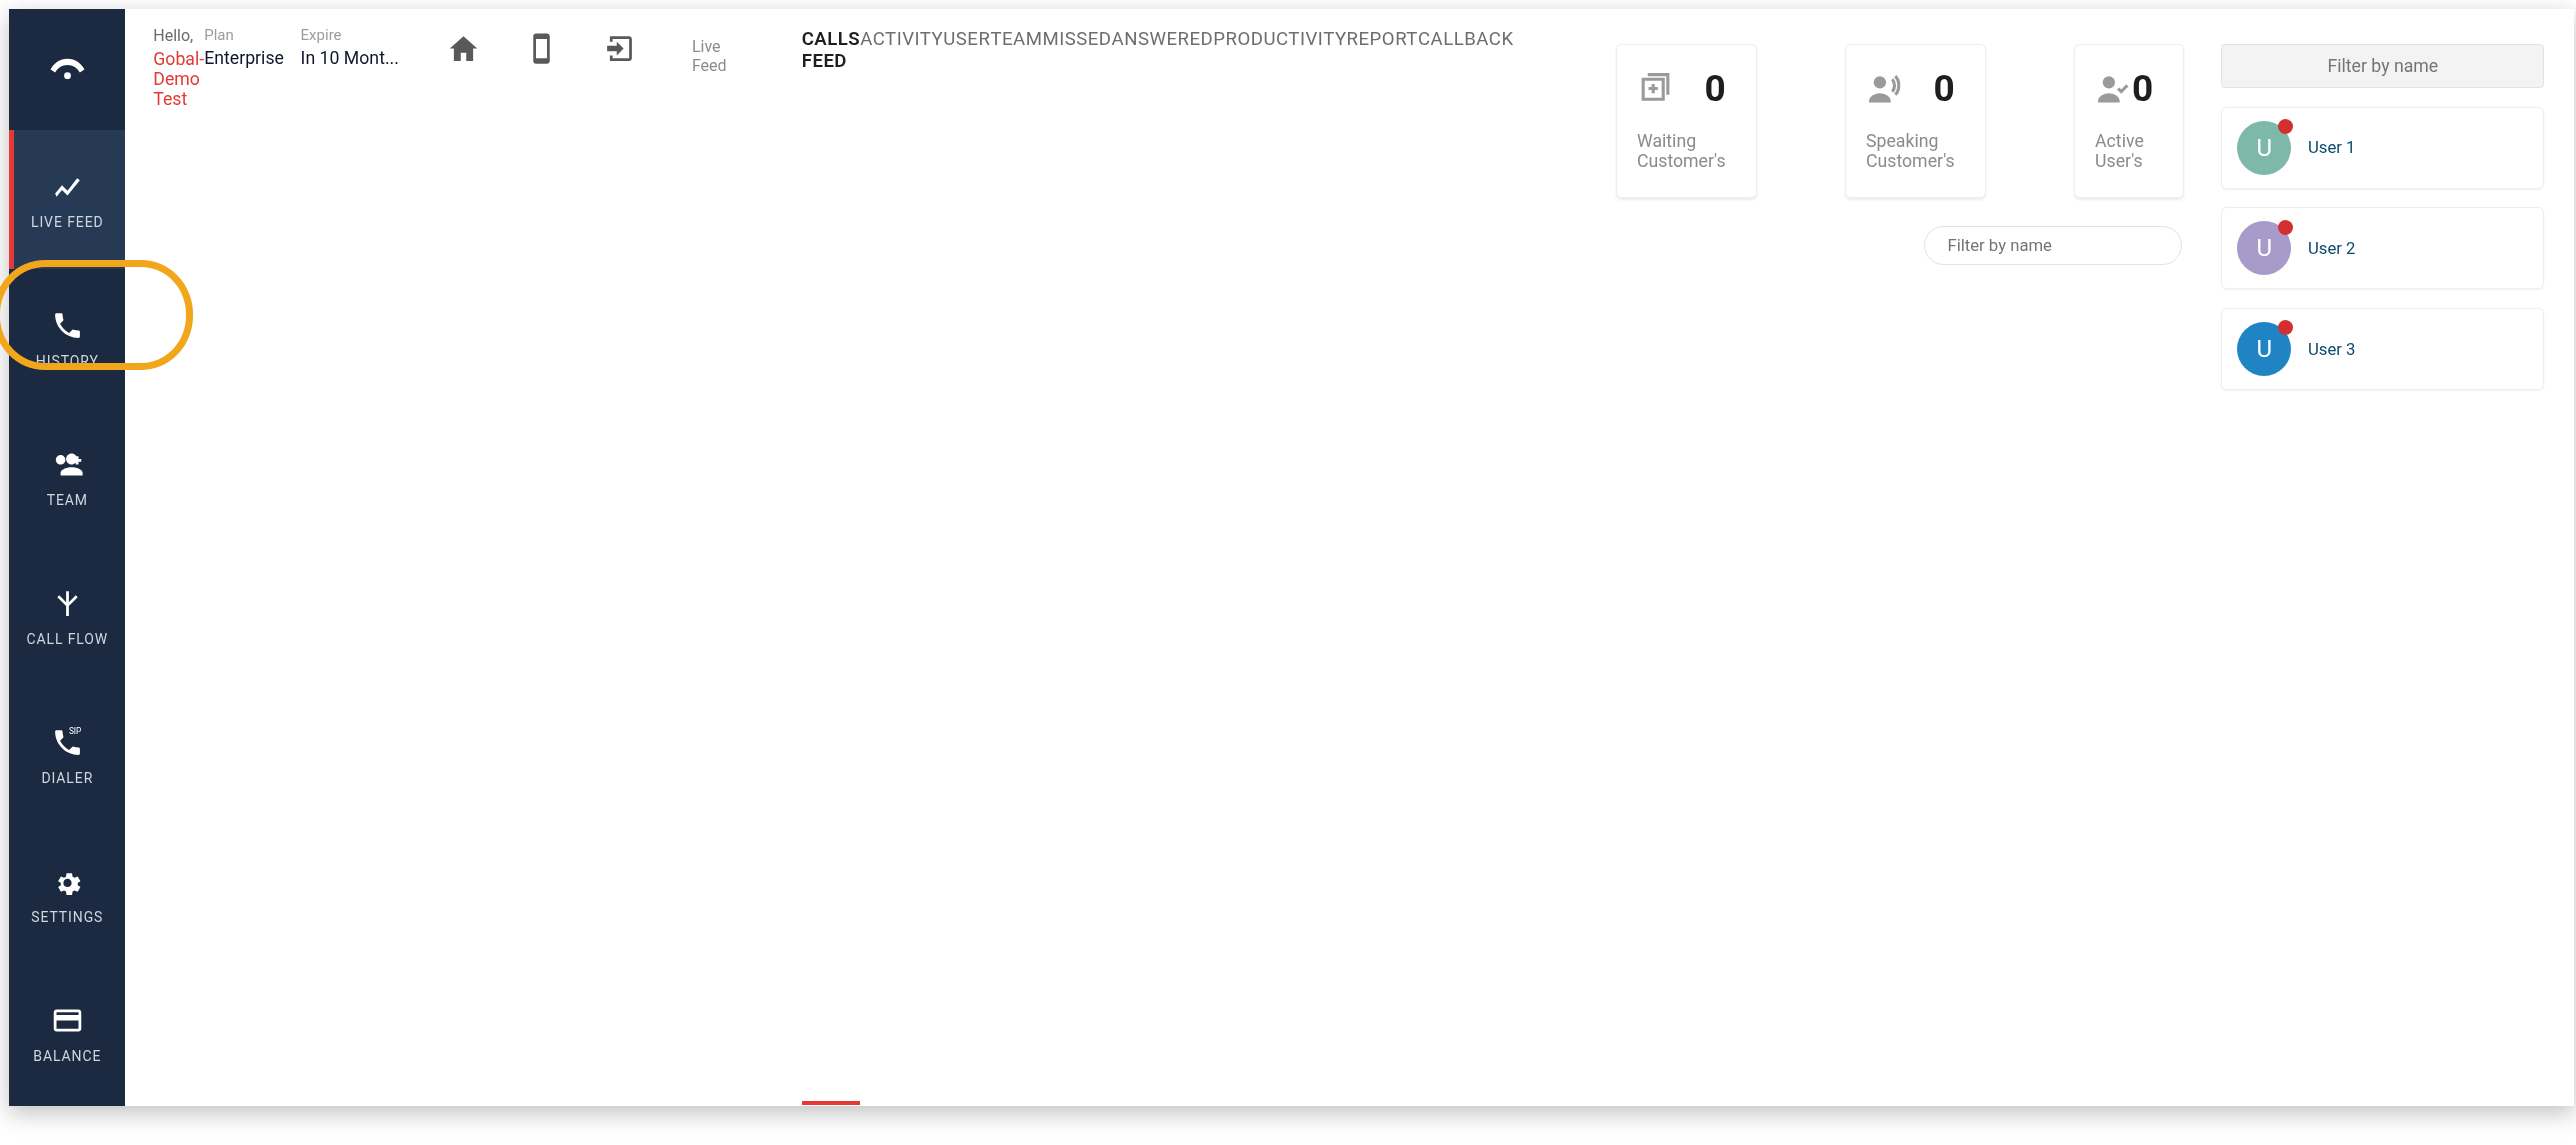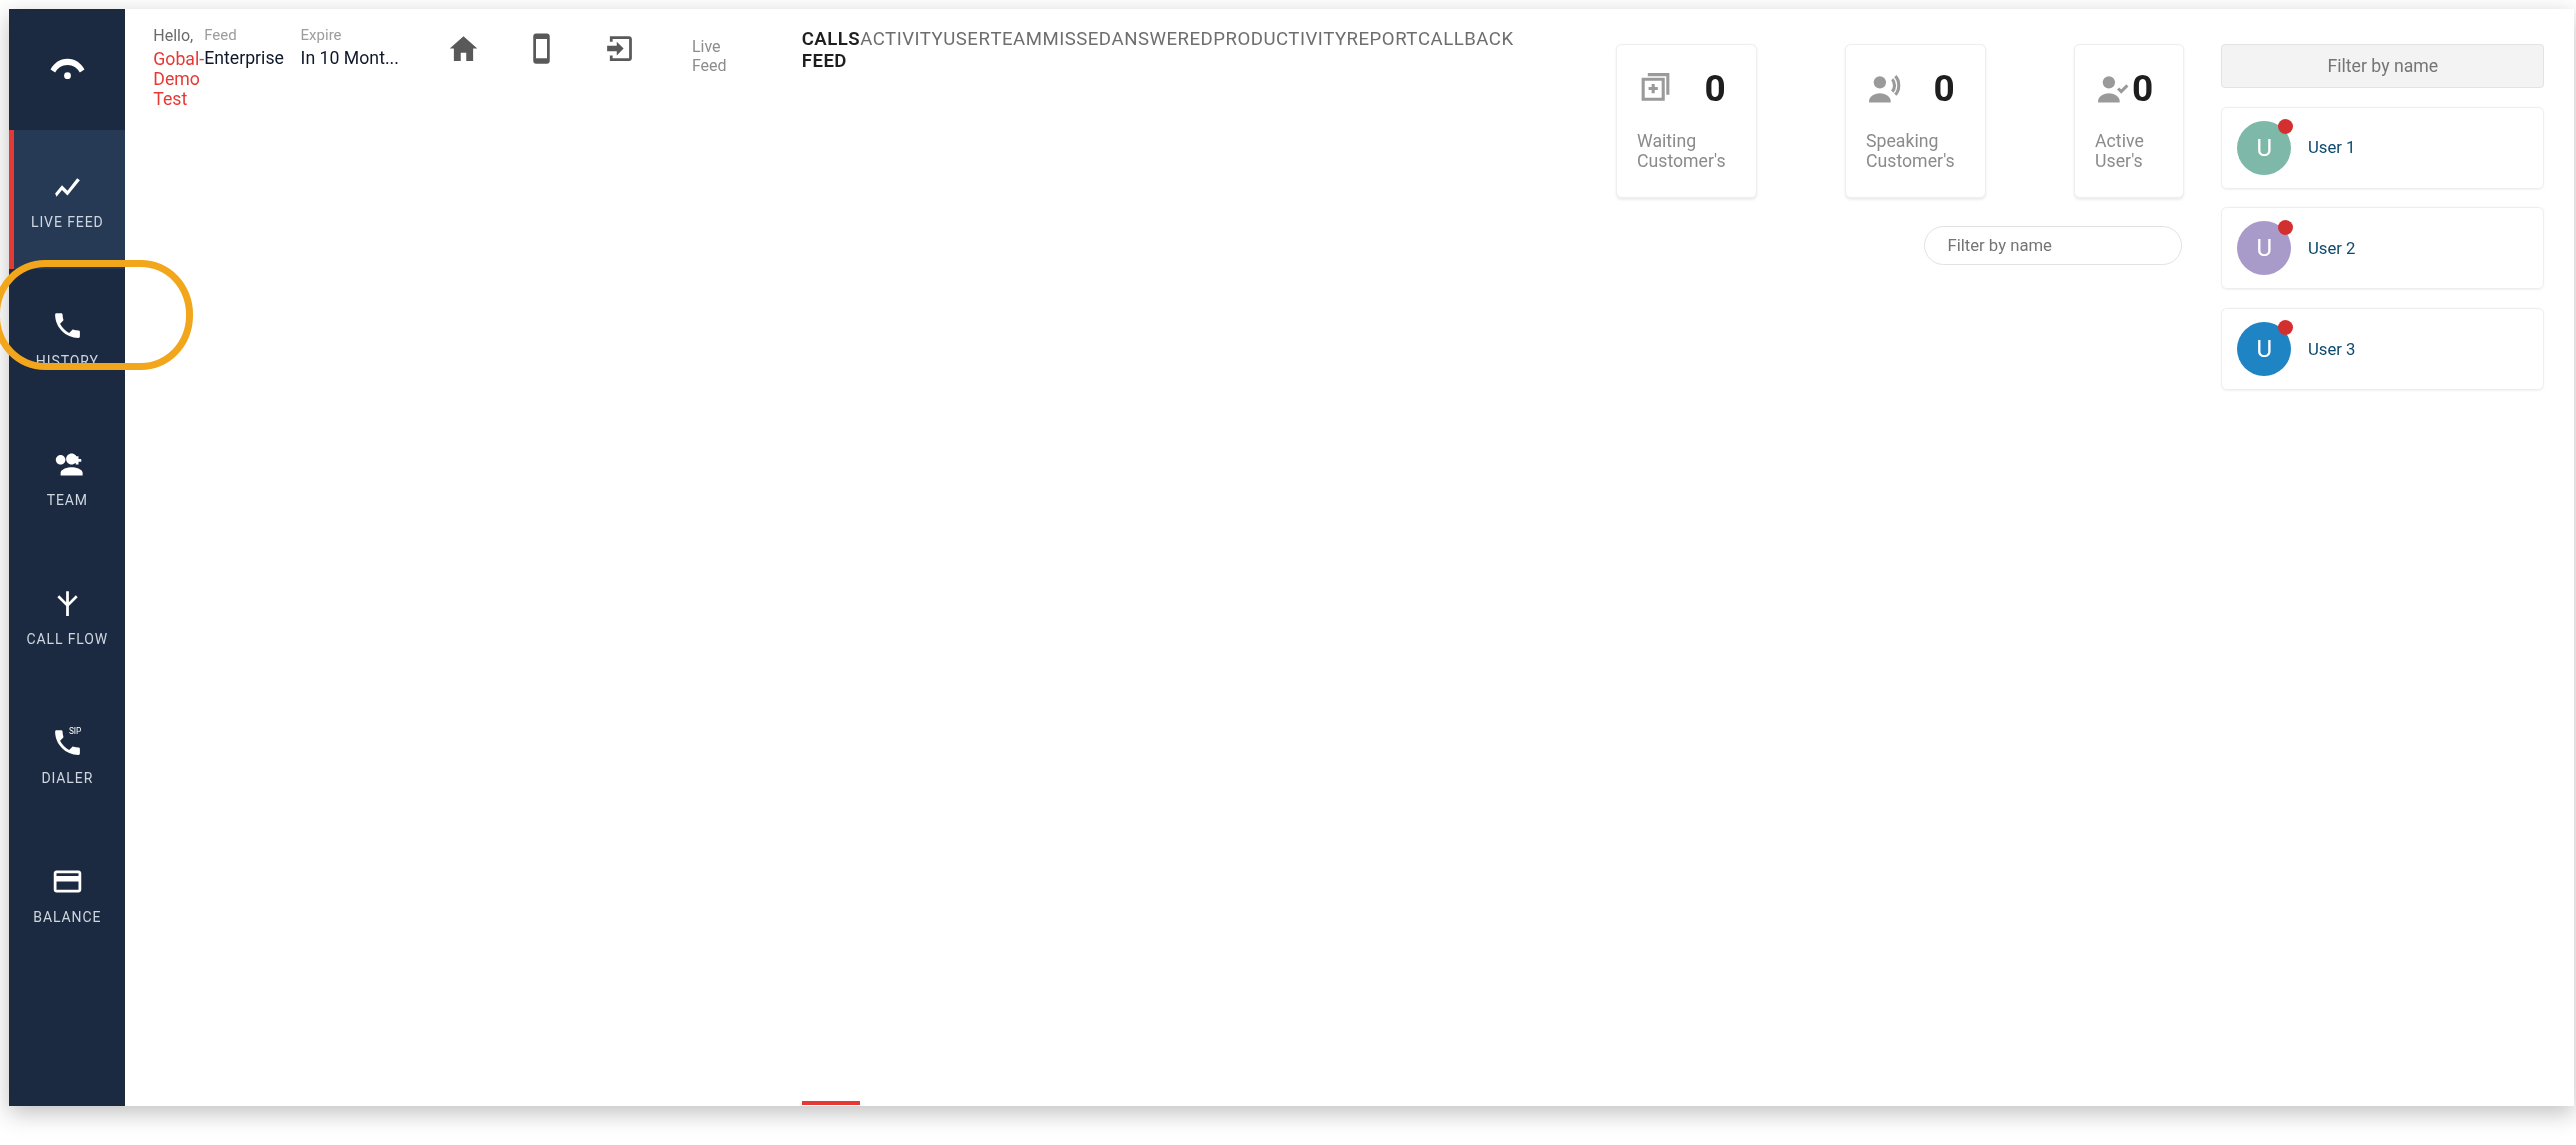--- a/index.html
+++ b/index.html
@@ -82,37 +82,43 @@
     </div>
     <div class="nav-item">
       <svg viewBox="0 0 24 24">
           <path d="M6.6 10.8c1.4 2.8 3.8 5.2 6.6 6.6l2.2-2.2c.3-.3.7-.4 1-.2 1.2.4 2.4.6 3.6.6.6 0 1 .4 1 1v3.4c0 .6-.4 1-1 1C10.6 21 3 13.4 3 4c0-.6.4-1 1-1h3.4c.6 0 1 .4 1 1 0 1.2.2 2.4.6 3.6.1.3 0 .7-.2 1l-2.2 2.2z"></path>
           <text x="13" y="6" font-size="6" fill="#fff">SIP</text>
         </svg>
       <span class="label">DIALER</span>
     </div>
     <div class="nav-item">
       <svg viewBox="0 0 24 24">
+          <path d="M19.4 13l2-1.2-2-3.4-2.3.9c-.4-.3-.9-.6-1.4-.8L15.3 6h-4l-.4 2.5c-.5.2-1 .5-1.4.8L7.2 8.4l-2 3.4 2 1.2c0 .3-.1.6-.1.9s0 .6.1.9l-2 1.2 2 3.4 2.3-.9c.4.3.9.6 1.4.8l.4 2.5h4l.4-2.5c.5-.2 1-.5 1.4-.8l2.3.9 2-3.4-2-1.2c0-.3.1-.6.1-.9s0-.6-.1-.9zM12 16c-1.7 0-3-1.3-3-3s1.3-3 3-3 3 1.3 3 3-1.3 3-3 3z"></path>
+        </svg>
+      <span class="label">SETTINGS</span>
+    </div>
+    <div class="nav-item">
+      <svg viewBox="0 0 24 24">
           <path d="M20 4H4c-1.1 0-2 .9-2 2v12c0 1.1.9 2 2 2h16c1.1 0 2-.9 2-2V6c0-1.1-.9-2-2-2zm0 14H4v-6h16v6zm0-10H4V6h16v2z"></path>
         </svg>
       <span class="label">BALANCE</span>
     </div>
     <div class="highlight-ring"></div>
   </div>
 
   <div class="main">
     <div class="header">
       <div class="greeting">
         <div class="hello">Hello,</div>
         <div class="org">Gobal-Demo Test</div>
       </div>
       <div class="header-right">
         <div class="header-meta">
           <div class="meta-item">
-            <div class="meta-label">Feed</div>
+            <div class="meta-label">Plan</div>
             <div class="meta-value">Enterprise</div>
           </div>
           <div class="meta-item">
             <div class="meta-label">Expire</div>
             <div class="meta-value">In 10 Mont...</div>
           </div>
         </div>
         <div class="header-icons">
           <svg viewBox="0 0 24 24">
               <path d="M12 3l10 9h-3v9h-5v-6h-4v6H5v-9H2z"></path>

